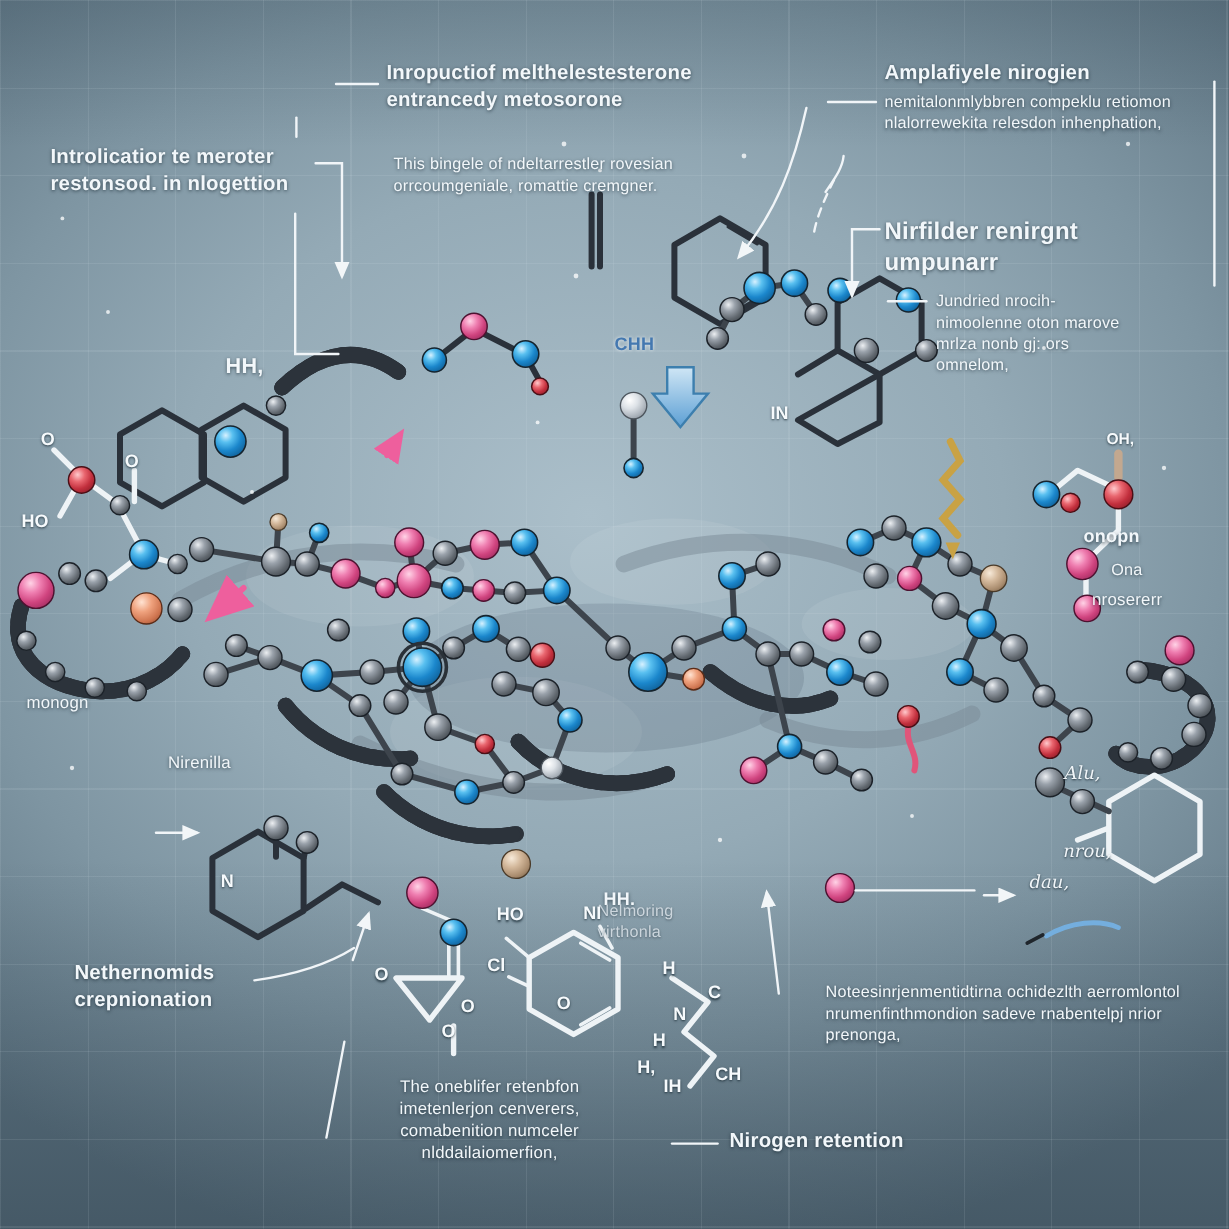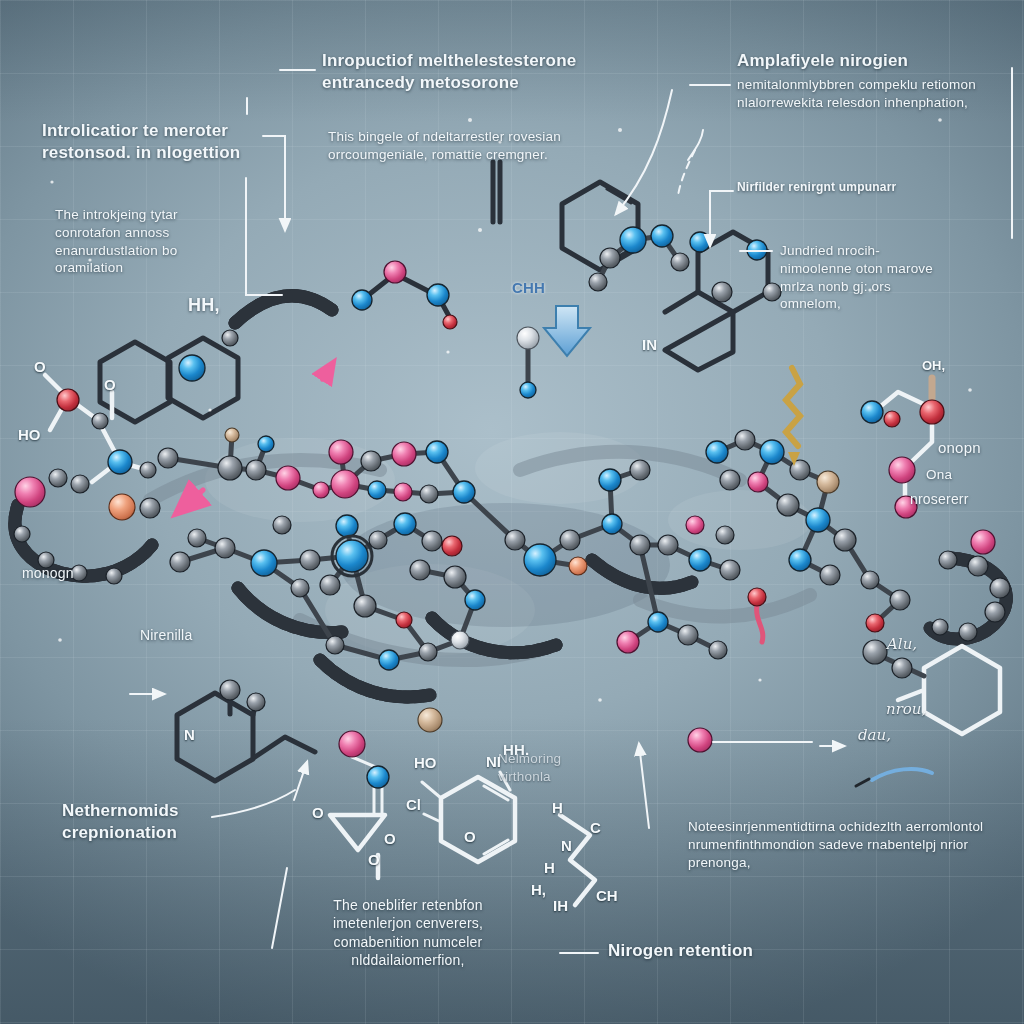--- a/index.html
+++ b/index.html
@@ -6,21 +6,21 @@
   .canvas{position:relative;width:1024px;height:1024px;overflow:hidden;
     background:
       repeating-linear-gradient(90deg, rgba(225,236,242,.10) 0 1px, transparent 1px 73px),
       repeating-linear-gradient(180deg, rgba(225,236,242,.10) 0 1px, transparent 1px 73px),
       linear-gradient(180deg, rgba(35,55,68,.20) 0%, rgba(35,55,68,0) 12%, rgba(35,55,68,0) 70%, rgba(22,38,50,.34) 100%),
       radial-gradient(ellipse 75% 62% at 48% 42%, #abbfca 0%, #94aab6 45%, #7e95a2 70%, #5e7482 100%);
     font-family:"Liberation Sans",sans-serif;}
   svg{position:absolute;left:0;top:0;}
   .lbl{position:absolute;color:#f2f7fa;text-shadow:0 1px 3px rgba(8,22,32,.62);line-height:1.32;letter-spacing:.2px;}
   .h{font-weight:bold;}
-  .s18{font-size:18px}.s17{font-size:17px}.s16{font-size:12px}.s15{font-size:15px}.s14{font-size:14px}.s13{font-size:13.5px}
+  .s18{font-size:18px}.s17{font-size:17px}.s16{font-size:20px}.s15{font-size:15px}.s14{font-size:14px}.s13{font-size:13.5px}
   .ctr{text-align:center;}
   .muted{color:#ccd6dd;text-shadow:0 1px 2px rgba(8,22,32,.45);}
   .chem{position:absolute;font-weight:bold;color:#f6fafc;font-size:15px;text-shadow:0 1px 2px rgba(10,25,35,.75);}
   .chh{color:#4478b0;font-weight:bold;font-size:15px;text-shadow:0 0 3px rgba(255,255,255,.85);}
   .hw{position:absolute;font-family:"DejaVu Serif",serif;font-style:italic;font-size:15px;color:#f0f5f8;text-shadow:0 1px 2px rgba(10,25,35,.8);}
   
   .ab{fill:url(#gb);stroke:#16242e;stroke-width:1.3}
   .ag{fill:url(#gg);stroke:#1c2229;stroke-width:1.2}
   .ap{fill:url(#gp);stroke:#4d1230;stroke-width:1.2}
   .ar{fill:url(#gr);stroke:#4a0f16;stroke-width:1.2}
@@ -356,38 +356,37 @@
     <circle class="spark" cx="60" cy="640" r="1.8"></circle>
         <circle class="spark" cx="760" cy="680" r="1.6"></circle>
     <circle class="spark" cx="600" cy="700" r="1.8"></circle>
         <circle class="spark" cx="52" cy="182" r="1.6"></circle>
     <circle class="spark" cx="970" cy="390" r="1.8"></circle>
         <circle class="spark" cx="448" cy="352" r="1.6"></circle>
   </g>
 </svg>
 
 <div class="lbl h s17" style="left:42px;top:120px;width:275px;">Introlicatior te meroter restonsod. in nlogettion</div>
-<div class="lbl s13" style="left:55px;top:206px;width:165px;">The introkjeing tytar conrotafon annoss enanurdustlation bo oramilation</div>
 <div class="lbl h s17" style="left:322px;top:50px;width:330px;">Inropuctiof melthelestesterone entrancedy metosorone</div>
 <div class="lbl s13" style="left:328px;top:128px;width:250px;">This bingele of ndeltarrestler rovesian orrcoumgeniale, romattie cremgner.</div>
 <div class="lbl h s17" style="left:737px;top:50px;width:250px;">Amplafiyele nirogien</div>
 <div class="lbl s13" style="left:737px;top:76px;width:260px;">nemitalonmlybbren compeklu retiomon nlalorrewekita relesdon inhenphation,</div>
 <div class="lbl h s16" style="left:737px;top:180px;width:190px;">Nirfilder renirgnt umpunarr</div>
 <div class="lbl s13" style="left:780px;top:242px;width:165px;">Jundried nrocih- nimoolenne oton marove mrlza nonb gj: ors omnelom,</div>
 <div class="lbl h s18" style="left:188px;top:294px;">HH,</div>
 <div class="lbl chh" style="left:512px;top:278px;">CHH</div>
-<div class="lbl s14" style="left:22px;top:564px;">monogn</div>
+<div class="lbl s14" style="left:22px;top:576px;">monogn</div>
 <div class="lbl s14" style="left:140px;top:626px;">Nirenilla</div>
 <div class="lbl h s17" style="left:62px;top:800px;width:155px;">Nethernomids crepnionation</div>
 <div class="lbl s14 ctr" style="left:294px;top:880px;width:228px;margin-top:16px;">The oneblifer retenbfon imetenlerjon cenverers, comabenition numceler nlddailaiomerfion,</div>
 <div class="lbl h s17" style="left:608px;top:940px;">Nirogen retention</div>
 <div class="lbl s13" style="left:688px;top:818px;width:320px;">Noteesinrjenmentidtirna ochidezlth aerromlontol nrumenfinthmondion sadeve rnabentelpj nrior prenonga,</div>
 <div class="lbl h s15" style="left:503px;top:728px;margin-top:12px;">HH.</div>
 <div class="lbl s13 muted" style="left:498px;top:750px;width:85px;">Nelmoring virthonla</div>
-<div class="lbl s15" style="left:938px;top:438px;">onopn</div>
+<div class="lbl s15" style="left:903px;top:438px;font-weight:bold;">onopn</div>
 <div class="lbl s13" style="left:926px;top:466px;">Ona</div>
 <div class="lbl s14" style="left:910px;top:490px;">nrosererr</div>
 <div class="hw" style="left:887px;top:635px;">Alu,</div>
 <div class="hw" style="left:886px;top:700px;">nrou,</div>
 <div class="hw" style="left:858px;top:726px;">dau,</div>
 
 <div class="chem" style="left:34px;top:358px;">O</div>
 <div class="chem" style="left:104px;top:376px;">O</div>
 <div class="chem" style="left:18px;top:426px;">HO</div>
 <div class="chem" style="left:312px;top:804px;">O</div>

